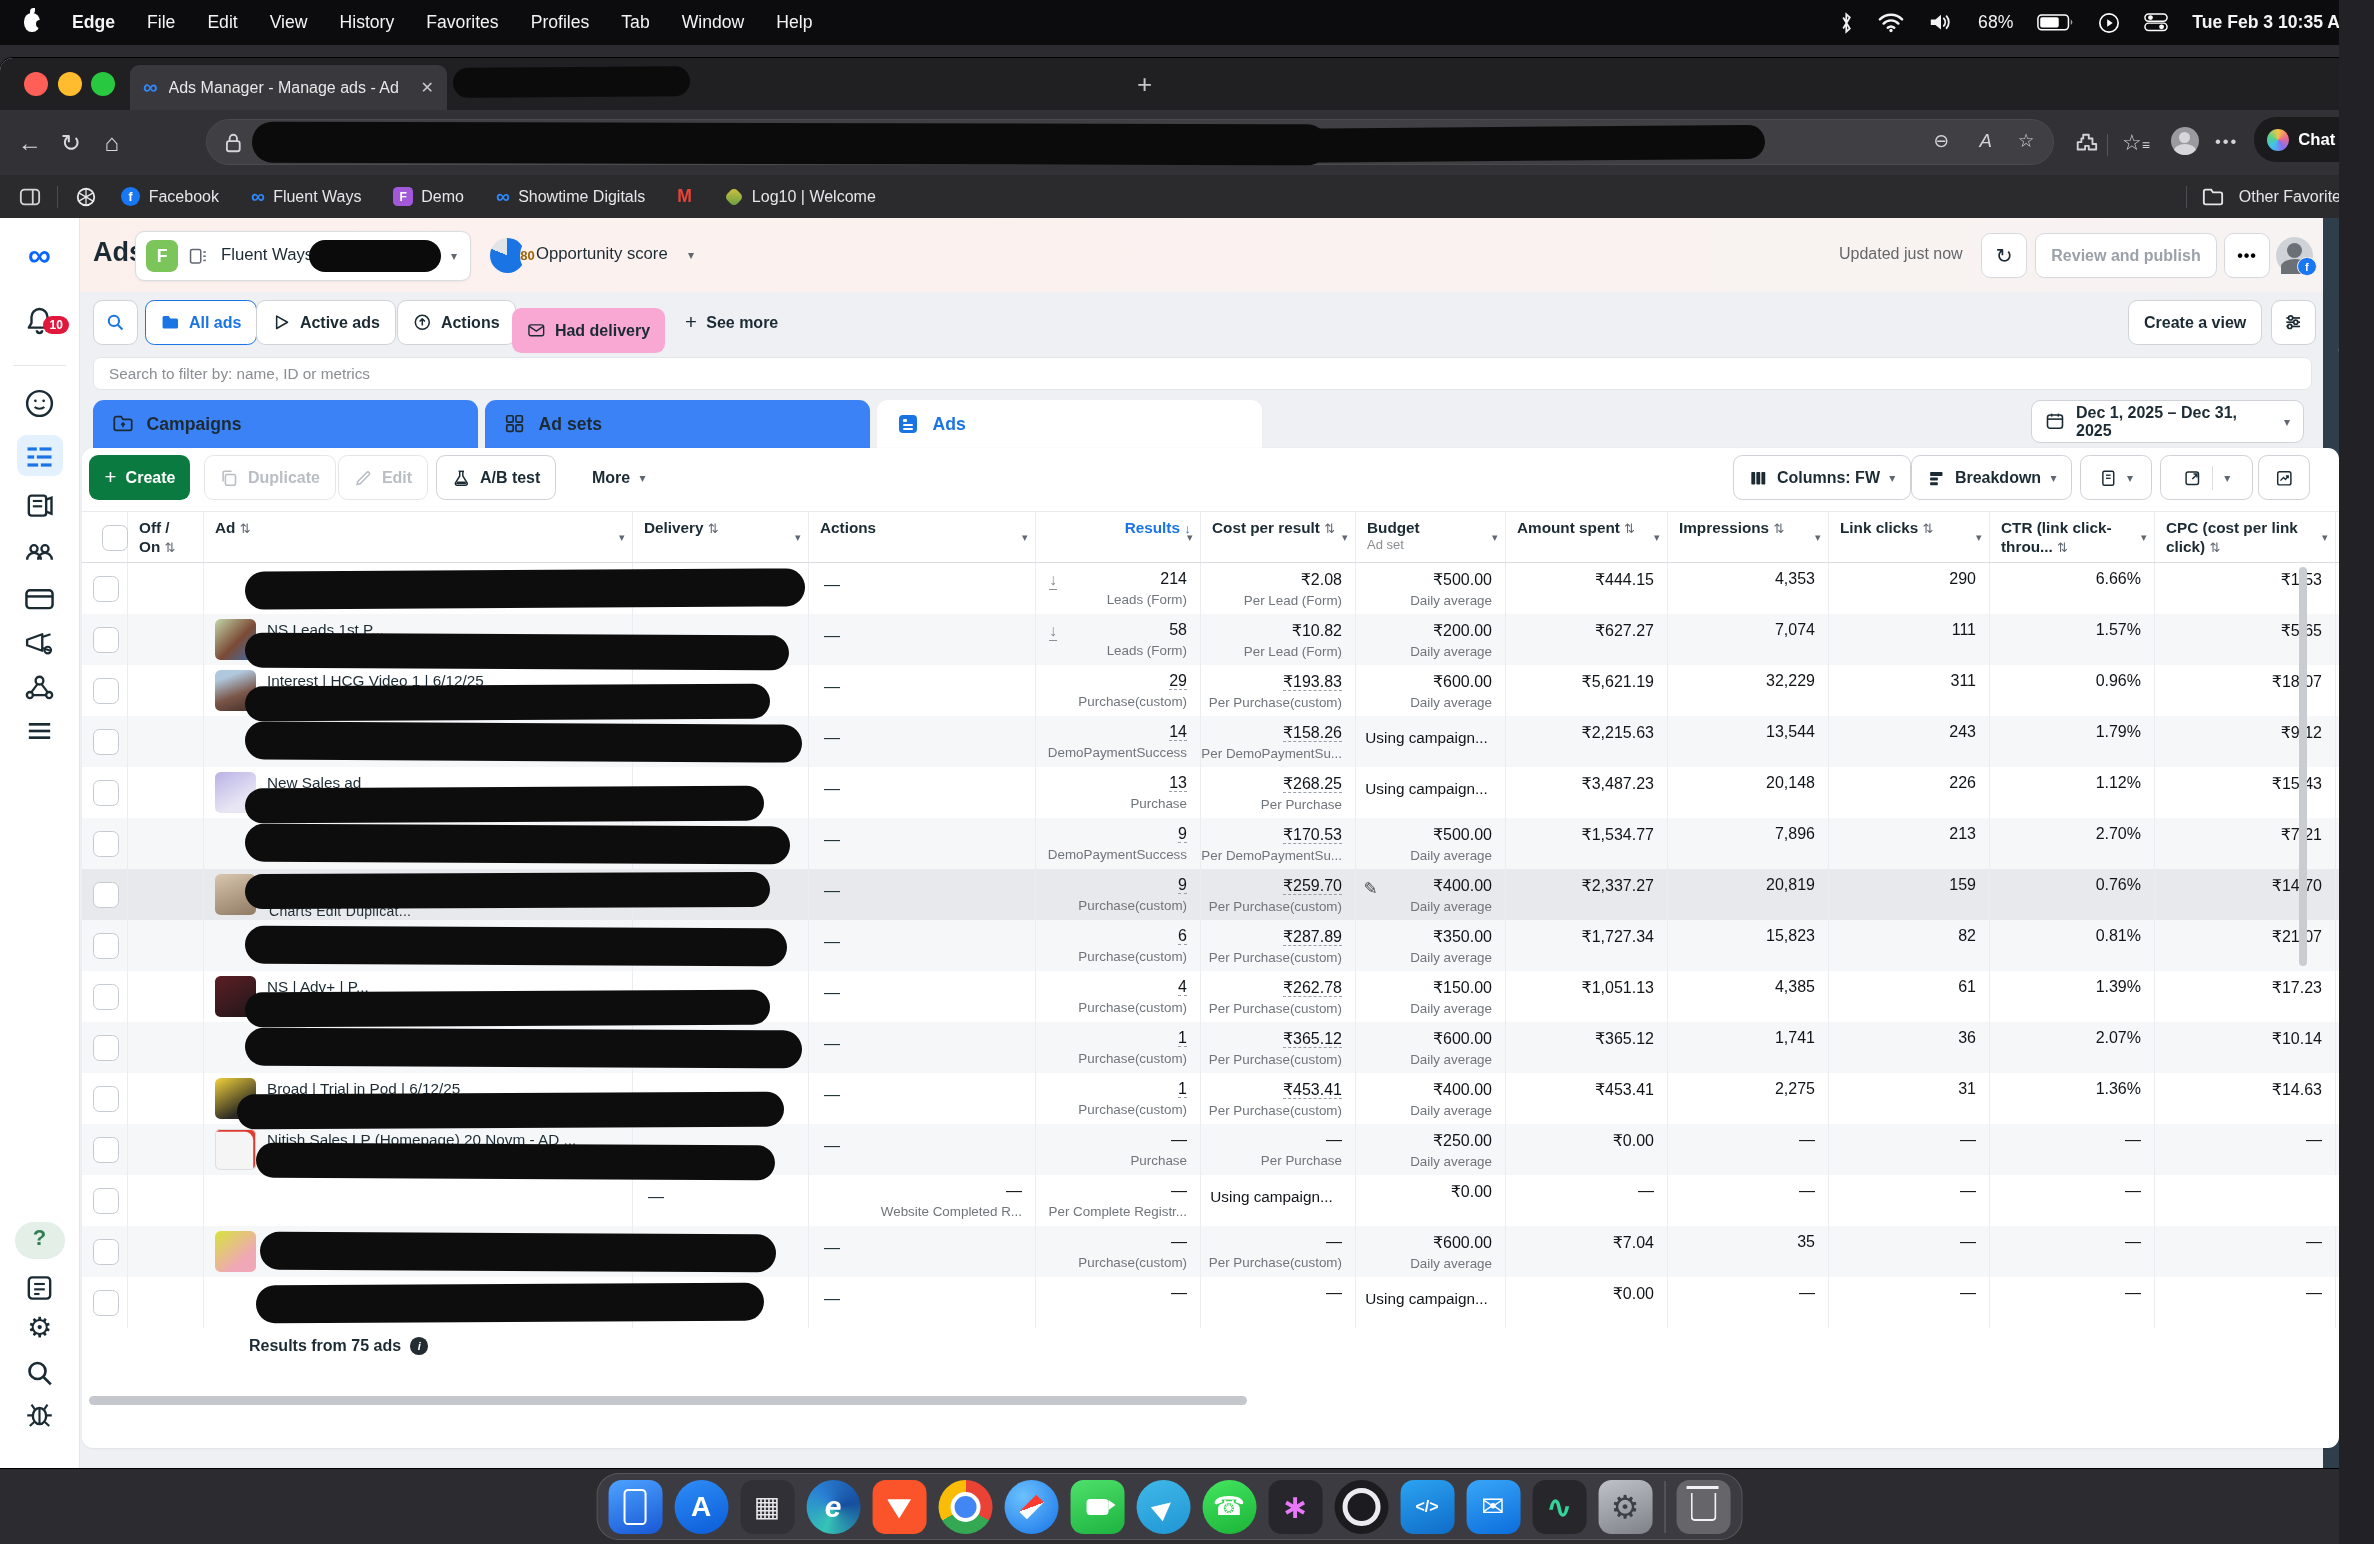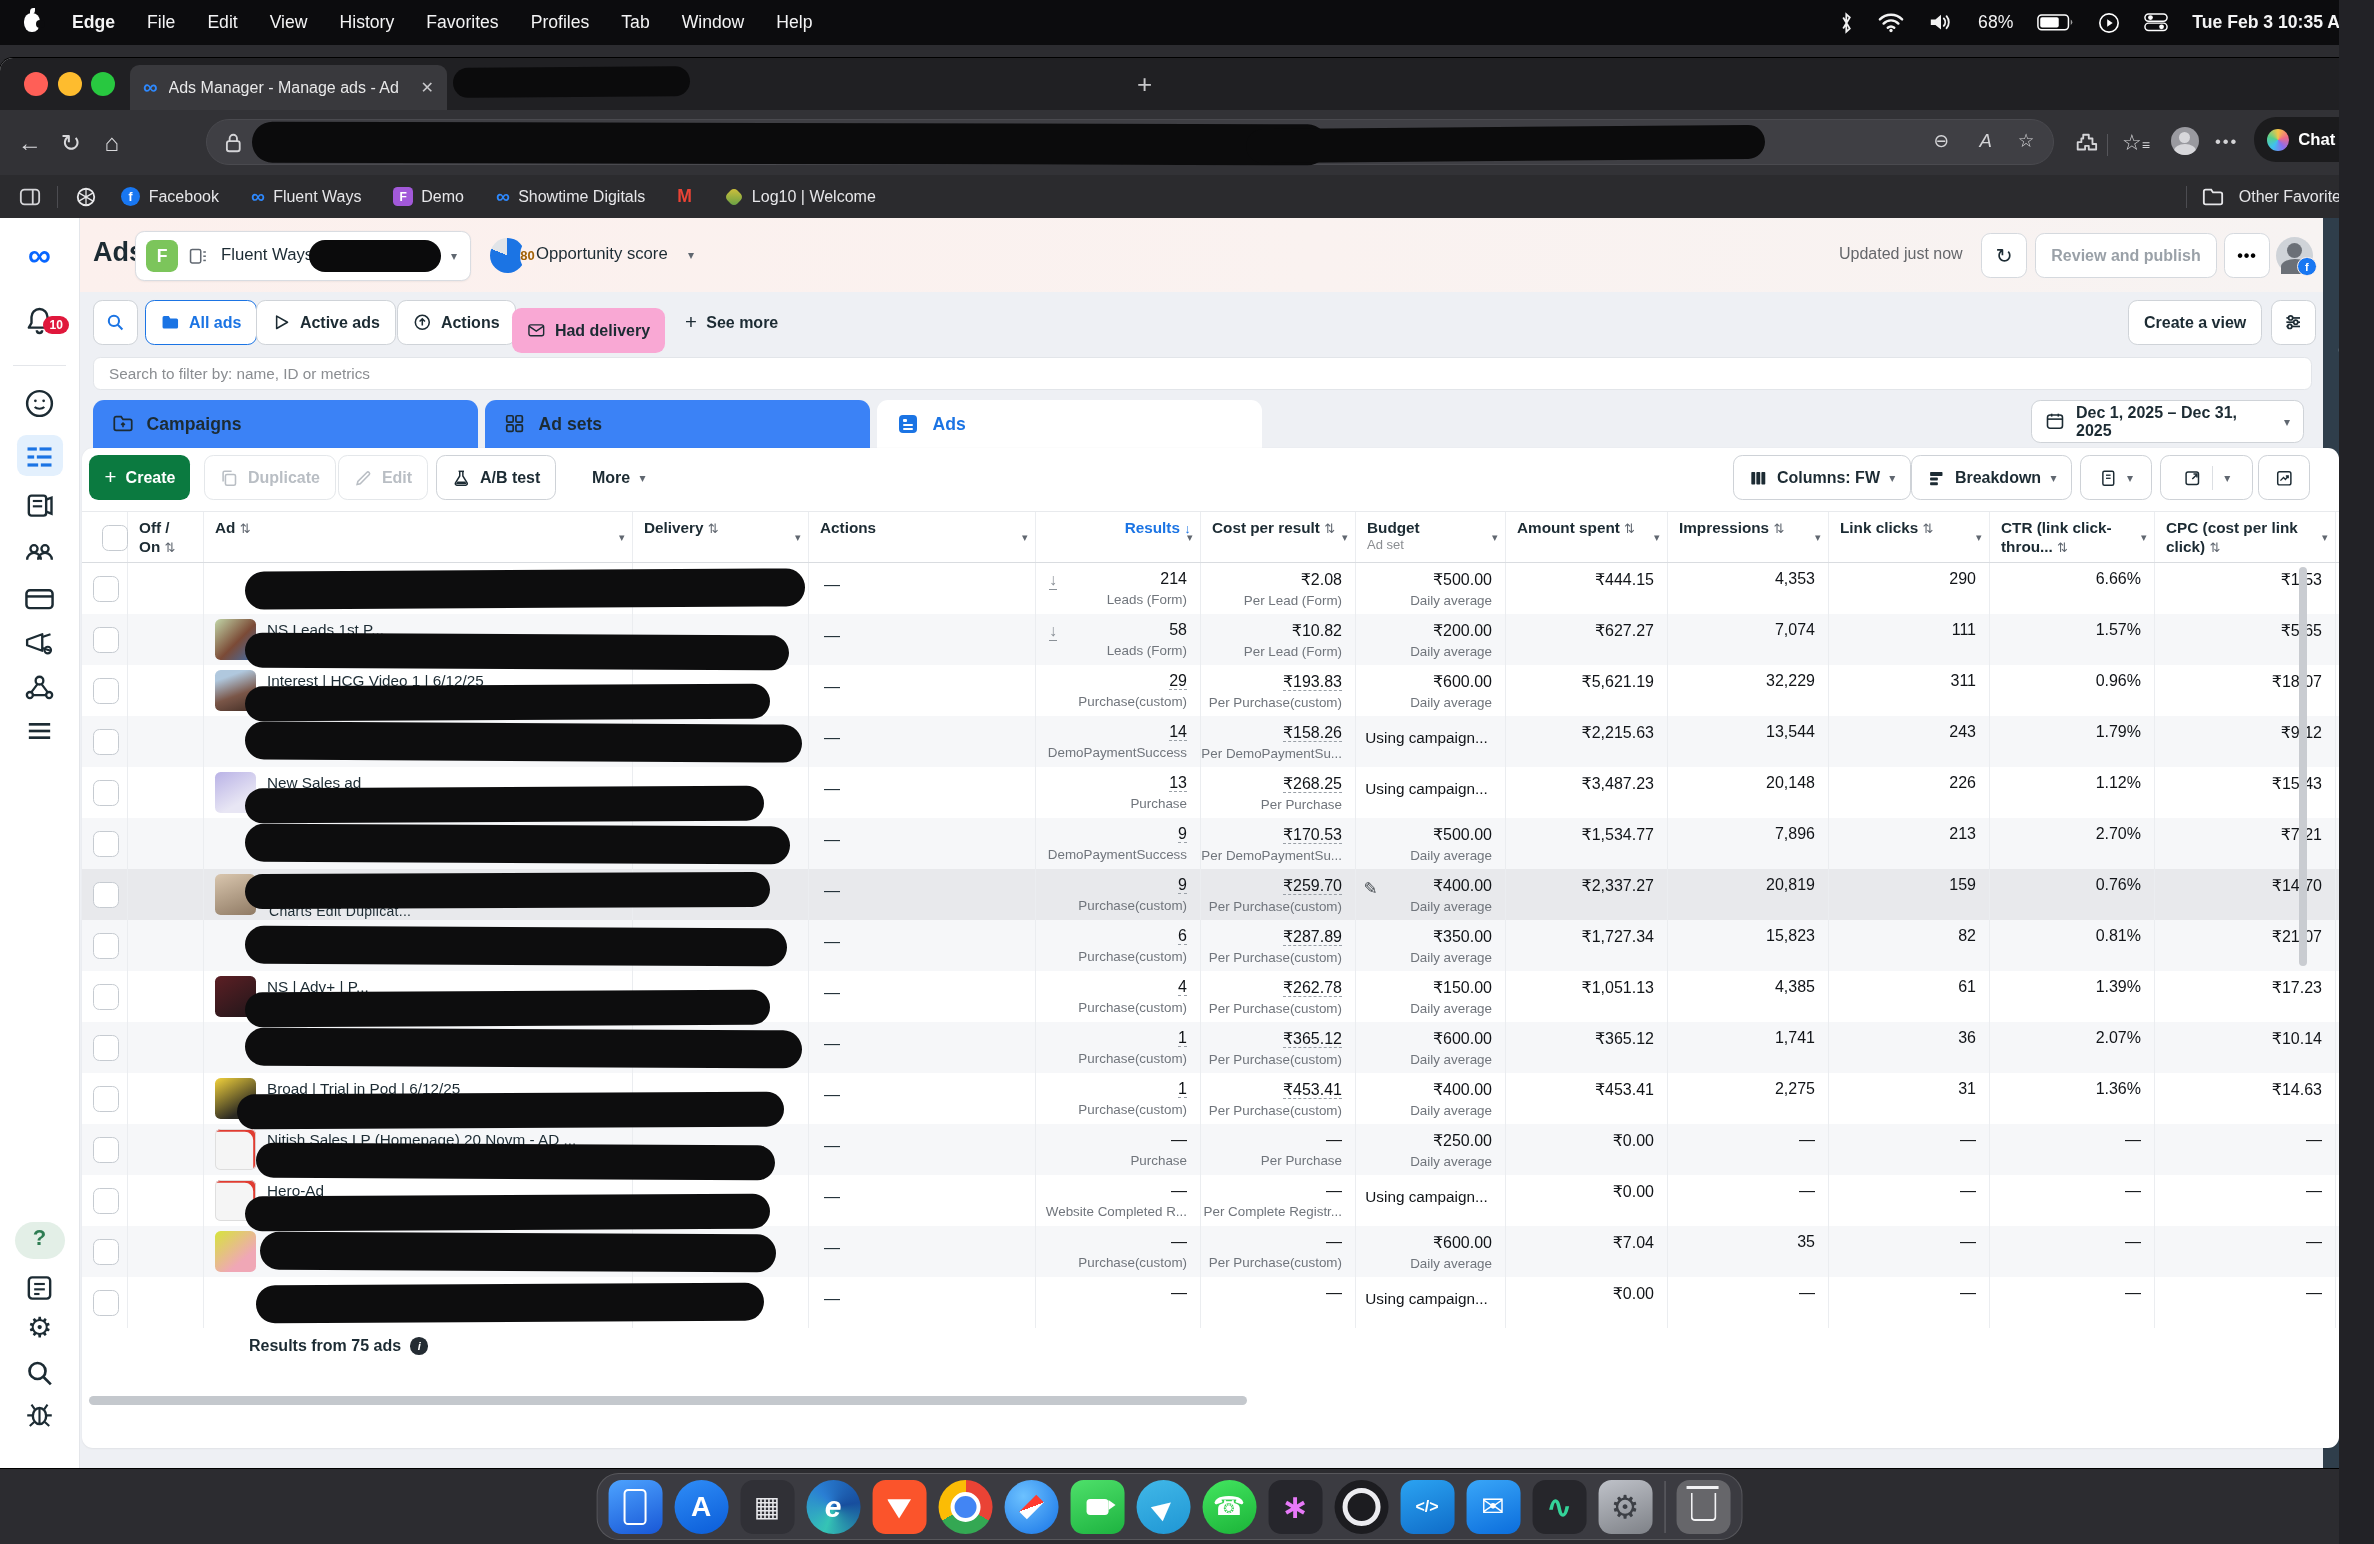--- a/index.html
+++ b/index.html
@@ -1081,25 +1081,20 @@
               </div>
               <div class="c num">
                 <div class="wrap"><span class="v">—</span></div>
               </div>
             </div>
             <div class="trow low">
               <div class="c">
                 <div class="chk"></div>
               </div>
               <div class="c"></div>
-              <div class="c cad">
-                <div class="thumb"></div>
-                <div class="adname">Hero-Ad</div>
-                <div class="bar"></div>
-              </div>
               <div class="c"></div>
               <div class="c cact">
                 <span>—</span>
               </div>
               <div class="c num">
                 <div class="wrap"><span class="v ">—</span><div class="sub">Website Completed R...</div></div>
               </div>
               <div class="c num">
                 <div class="wrap"><span class="v ">—</span><div class="sub">Per Complete Registr...</div></div>
               </div>

